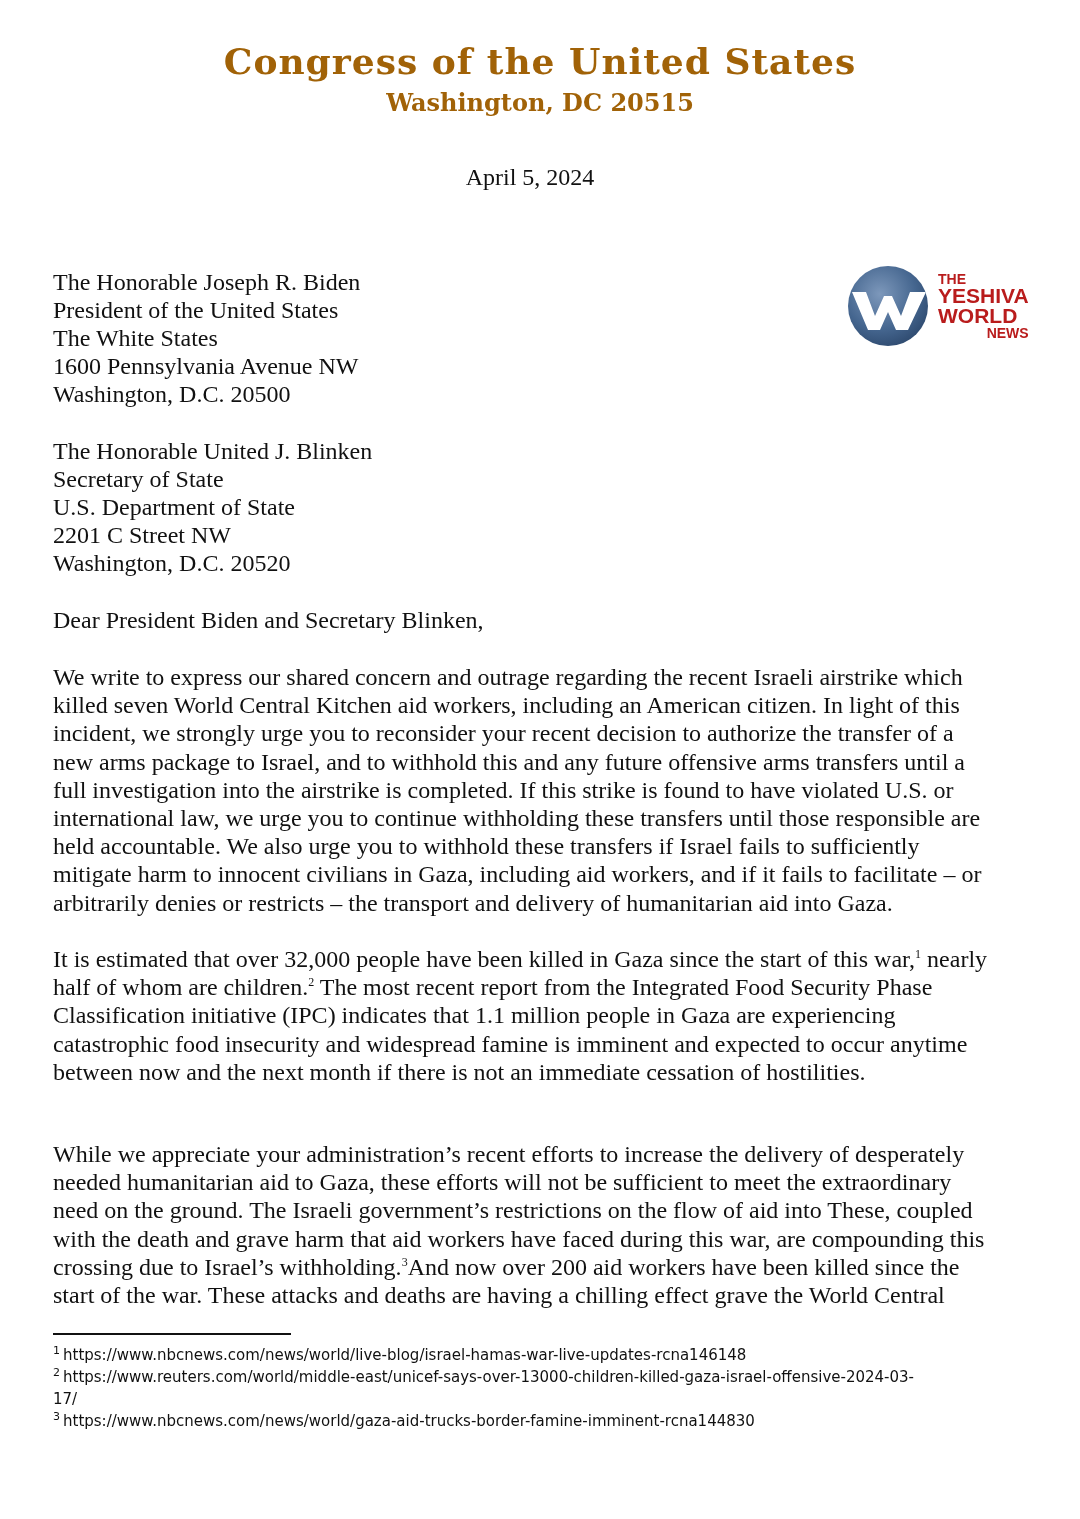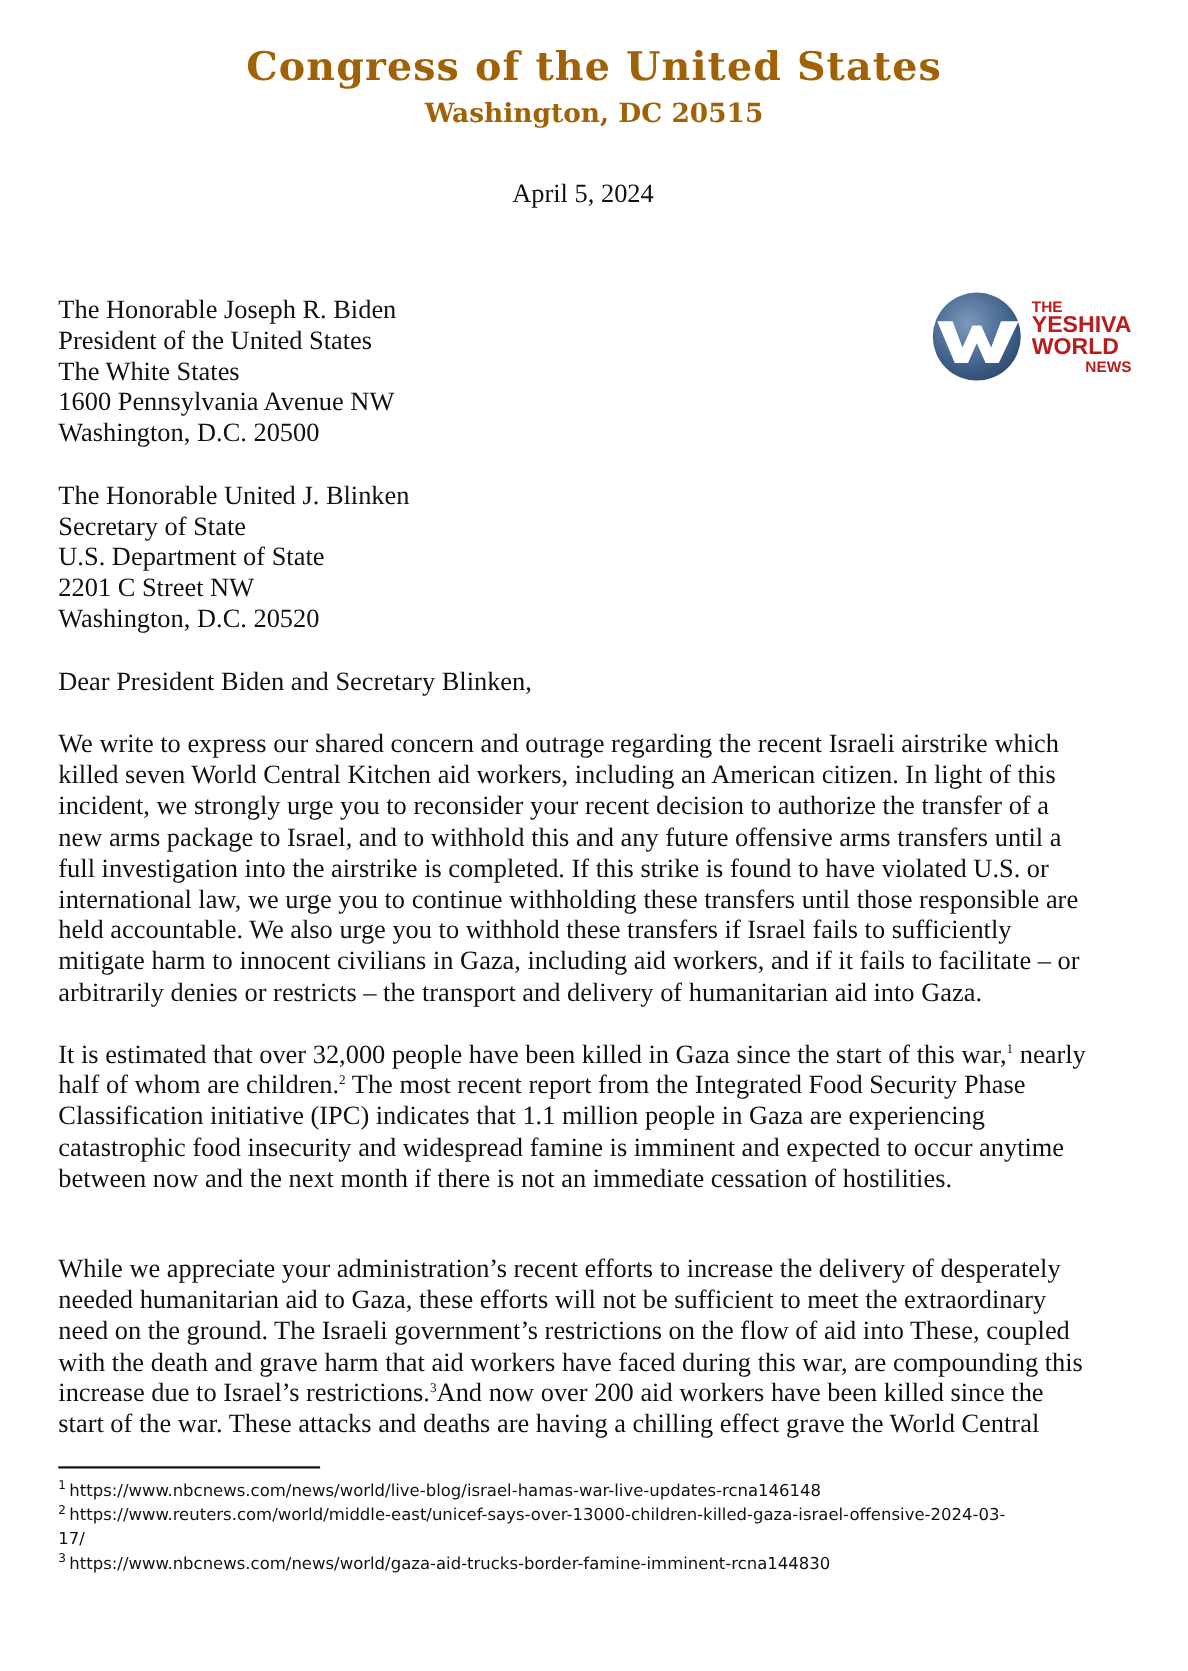--- a/index.html
+++ b/index.html
@@ -90,21 +90,21 @@
   <div>Classification initiative (IPC) indicates that 1.1 million people in Gaza are experiencing</div>
   <div>catastrophic food insecurity and widespread famine is imminent and expected to occur anytime</div>
   <div>between now and the next month if there is not an immediate cessation of hostilities.</div>
 </div>
 
 <div class="para p3">
   <div>While we appreciate your administration’s recent efforts to increase the delivery of desperately</div>
   <div>needed humanitarian aid to Gaza, these efforts will not be sufficient to meet the extraordinary</div>
   <div>need on the ground. The Israeli government’s restrictions on the flow of aid into These, coupled</div>
   <div>with the death and grave harm that aid workers have faced during this war, are compounding this</div>
-  <div><span>increase due to Israel’s restrictions.</span><sup>3</sup><span>And now over 200 aid workers have been killed since the</span></div>
+  <div><span>crossing due to Israel’s withholding.</span><sup>3</sup><span>And now over 200 aid workers have been killed since the</span></div>
   <div>start of the war. These attacks and deaths are having a chilling effect grave the World Central</div>
 </div>
 
 <div class="fn-rule"></div>
 
 <div class="footnotes">
   <div><sup>1</sup><span>https://www.nbcnews.com/news/world/live-blog/israel-hamas-war-live-updates-rcna146148</span></div>
   <div><sup>2</sup><span>https://www.reuters.com/world/middle-east/unicef-says-over-13000-children-killed-gaza-israel-offensive-2024-03-</span></div>
   <div><span>17/</span></div>
   <div><sup>3</sup><span>https://www.nbcnews.com/news/world/gaza-aid-trucks-border-famine-imminent-rcna144830</span></div>

